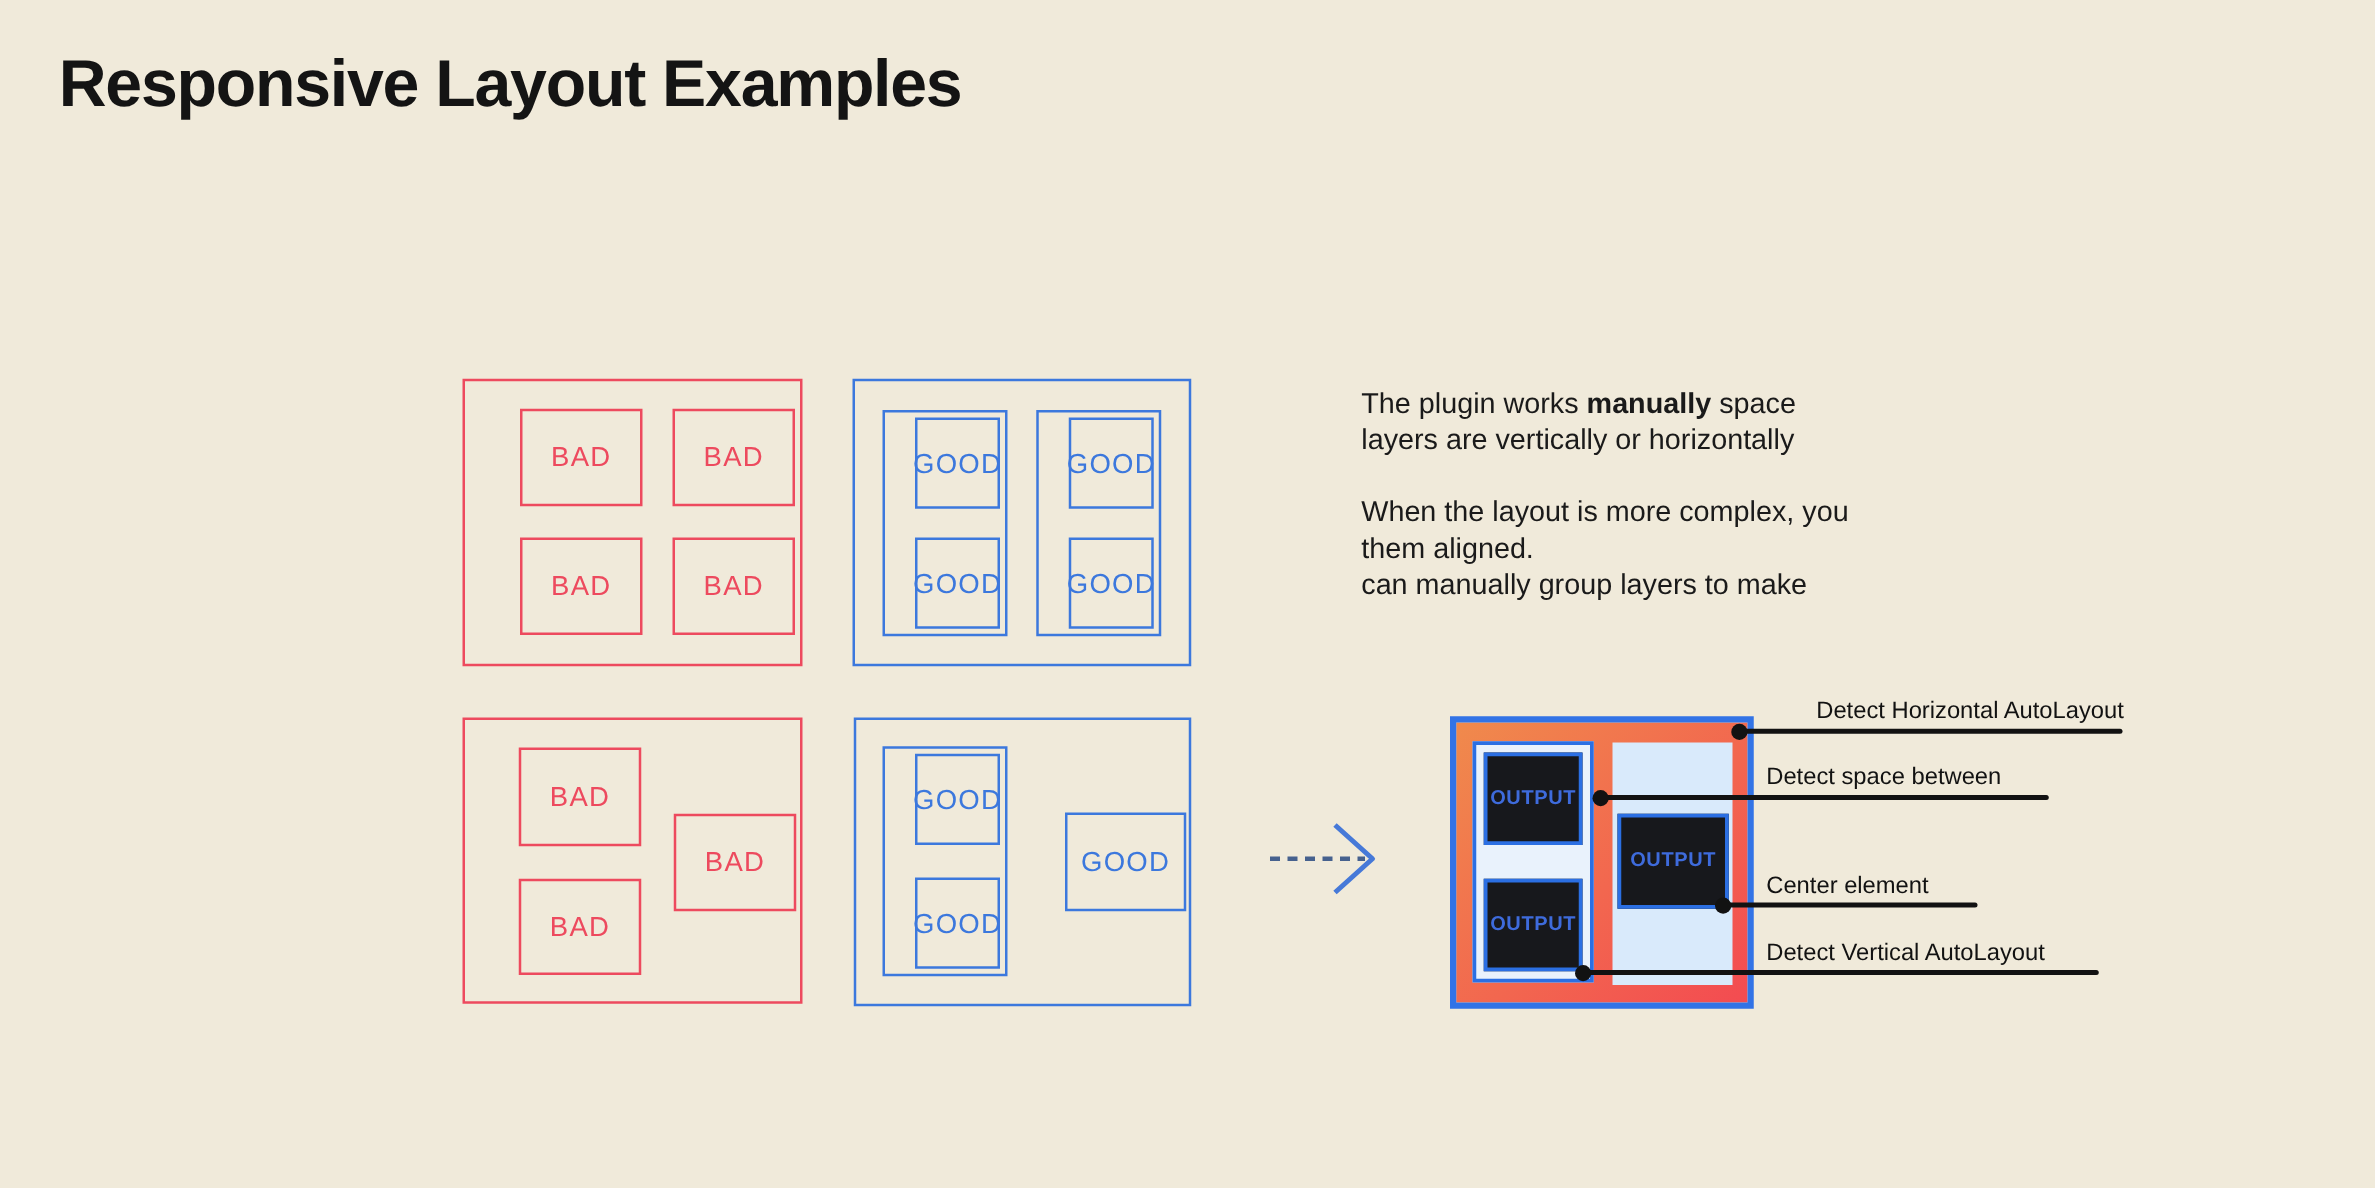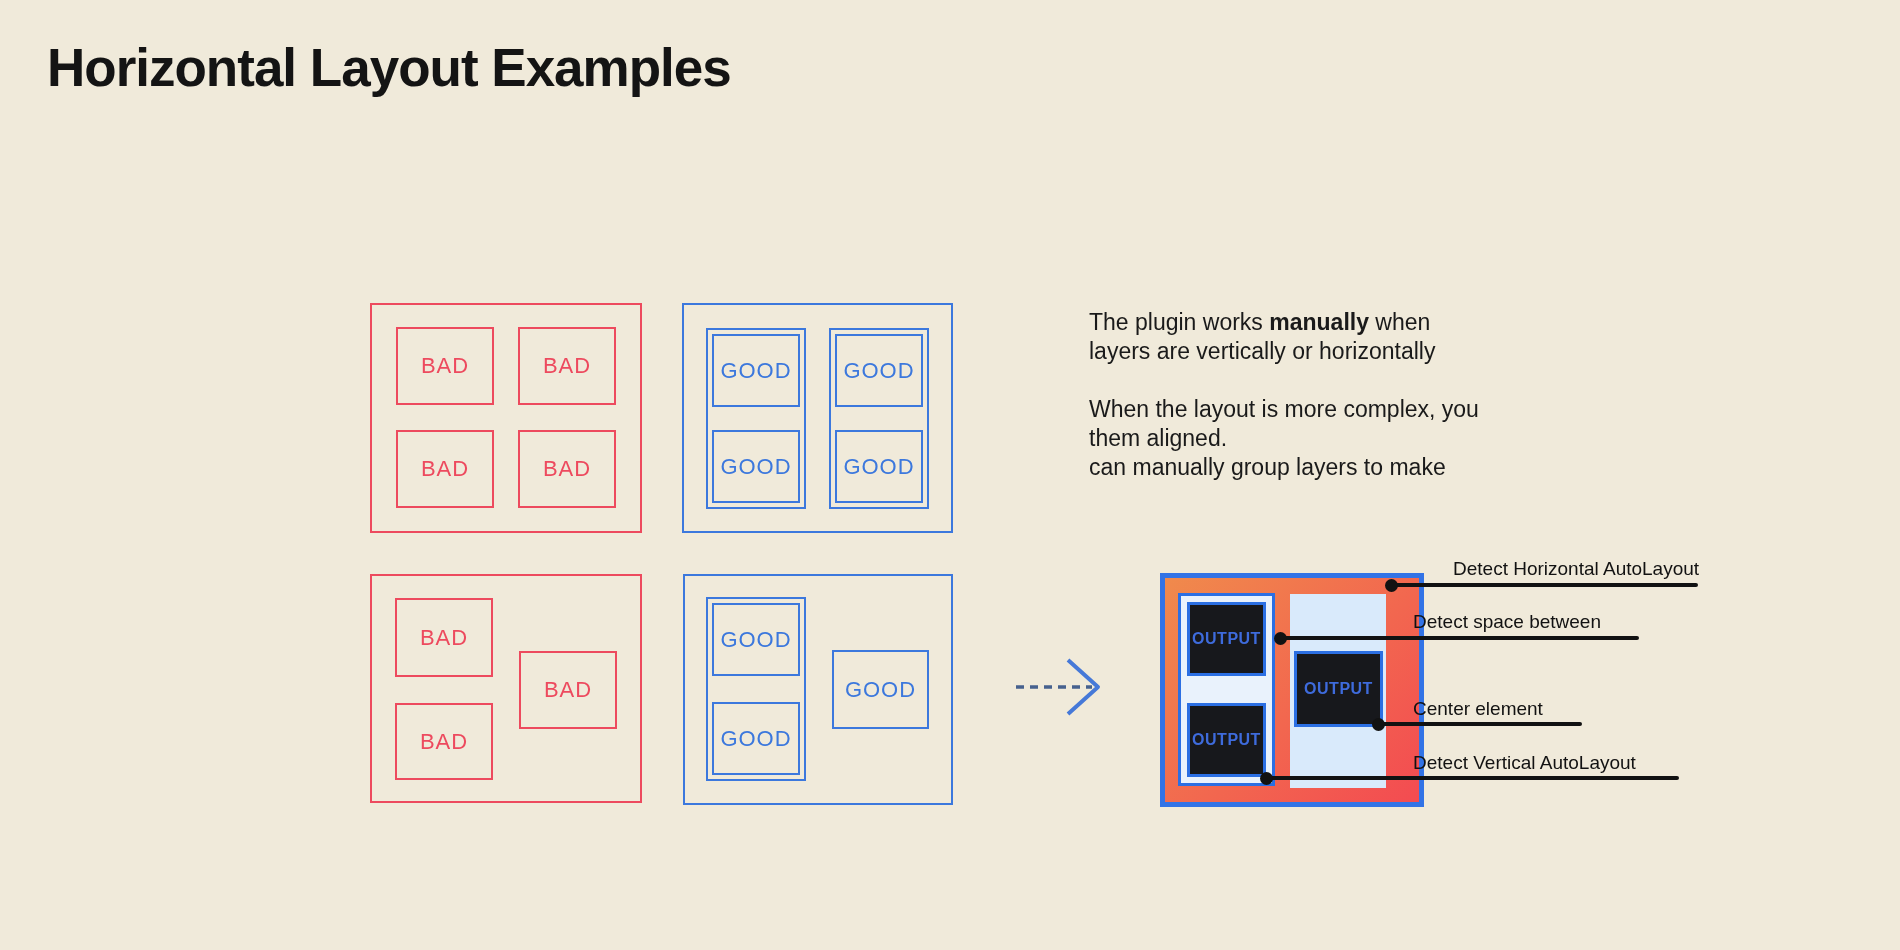--- a/index.html
+++ b/index.html
@@ -20,21 +20,21 @@
   }
 
   
   .group { position:absolute; border:2px solid; background:transparent; }
   .group.bad  { border-color:#ED4A5E; }
   .group.good { border-color:#3C78DD; }
 
   .box {
     position:absolute; border:2px solid;
     display:flex; align-items:center; justify-content:center;
-    font-size:22px; font-weight:500; letter-spacing:1px;
+    font-size:22px; font-weight:500; letter-spacing:1px;margin-left:20px;
   }
   .box.bad  { border-color:#ED4A5E; color:#ED4A5E; }
   .box.good { border-color:#3C78DD; color:#3C78DD; }
 
   .colgroup { position:absolute; border:2px solid #3C78DD; }
 
   
   #bad-grid { left:370px; top:303px; width:272px; height:230px; }
   #bad-grid .b1 { left:24px;  top:22px;  width:98px; height:78px; }
   #bad-grid .b2 { left:146px; top:22px;  width:98px; height:78px; }
@@ -67,21 +67,21 @@
   }
   #description p + p { margin-top:29px; }
   #description .line { display:block; }
   #description strong { font-weight:700; }
 
   
   #arrow { position:absolute; left:1008px; top:642px; }
 
   
   #output-frame {
-    position:absolute; left:1160px; top:573px; width:264px; height:234px;
+    position:absolute; left:1160px; top:573px; width:243px; height:234px;
     border:5px solid #3273E6;
     background:linear-gradient(135deg, #F08A4C 0%, #F2674F 55%, #F34B51 100%);
     z-index:1;
   }
   #out-left-group {
     position:absolute; left:13px; top:15px; width:97px; height:193px;
     border:3px solid #2B6FE3; background:#E9F2FC;
   }
   .output-box {
     position:absolute; background:#17181C; border:3px solid #2B6FE3;
@@ -116,21 +116,21 @@
   #ann3-line  { left:1378px; top:722px; width:204px; }
   #ann3-dot   { left:1372px; top:718px; }
 
   #ann4-label { left:1413px; top:752px; }
   #ann4-line  { left:1266px; top:776px; width:413px; }
   #ann4-dot   { left:1260px; top:772px; }
 </style>
 </head>
 <body>
 
-<h1 id="page-title">Horizontal Layout Examples</h1>
+<h1 id="page-title">Responsive Layout Examples</h1>
 
 <div id="bad-grid" class="group bad">
   <div class="box bad b1">BAD</div>
   <div class="box bad b2">BAD</div>
   <div class="box bad b3">BAD</div>
   <div class="box bad b4">BAD</div>
 </div>
 
 <div id="good-grid" class="group good">
   <div class="colgroup colL">
@@ -152,21 +152,21 @@
 <div id="good-complex" class="group good">
   <div class="colgroup colL">
     <div class="box good t">GOOD</div>
     <div class="box good b">GOOD</div>
   </div>
   <div class="box good b3">GOOD</div>
 </div>
 
 <div id="description">
   <p>
-    <span class="line"><span>The plugin works </span><strong>manually</strong><span> when</span></span>
+    <span class="line"><span>The plugin works </span><strong>manually</strong><span> space</span></span>
     <span class="line">layers are vertically or horizontally</span>
   </p>
   <p>
     <span class="line">When the layout is more complex, you</span>
     <span class="line">them aligned.</span>
     <span class="line">can manually group layers to make</span>
   </p>
 </div>
 
 <svg id="arrow" width="102" height="92" viewBox="0 0 102 92">

